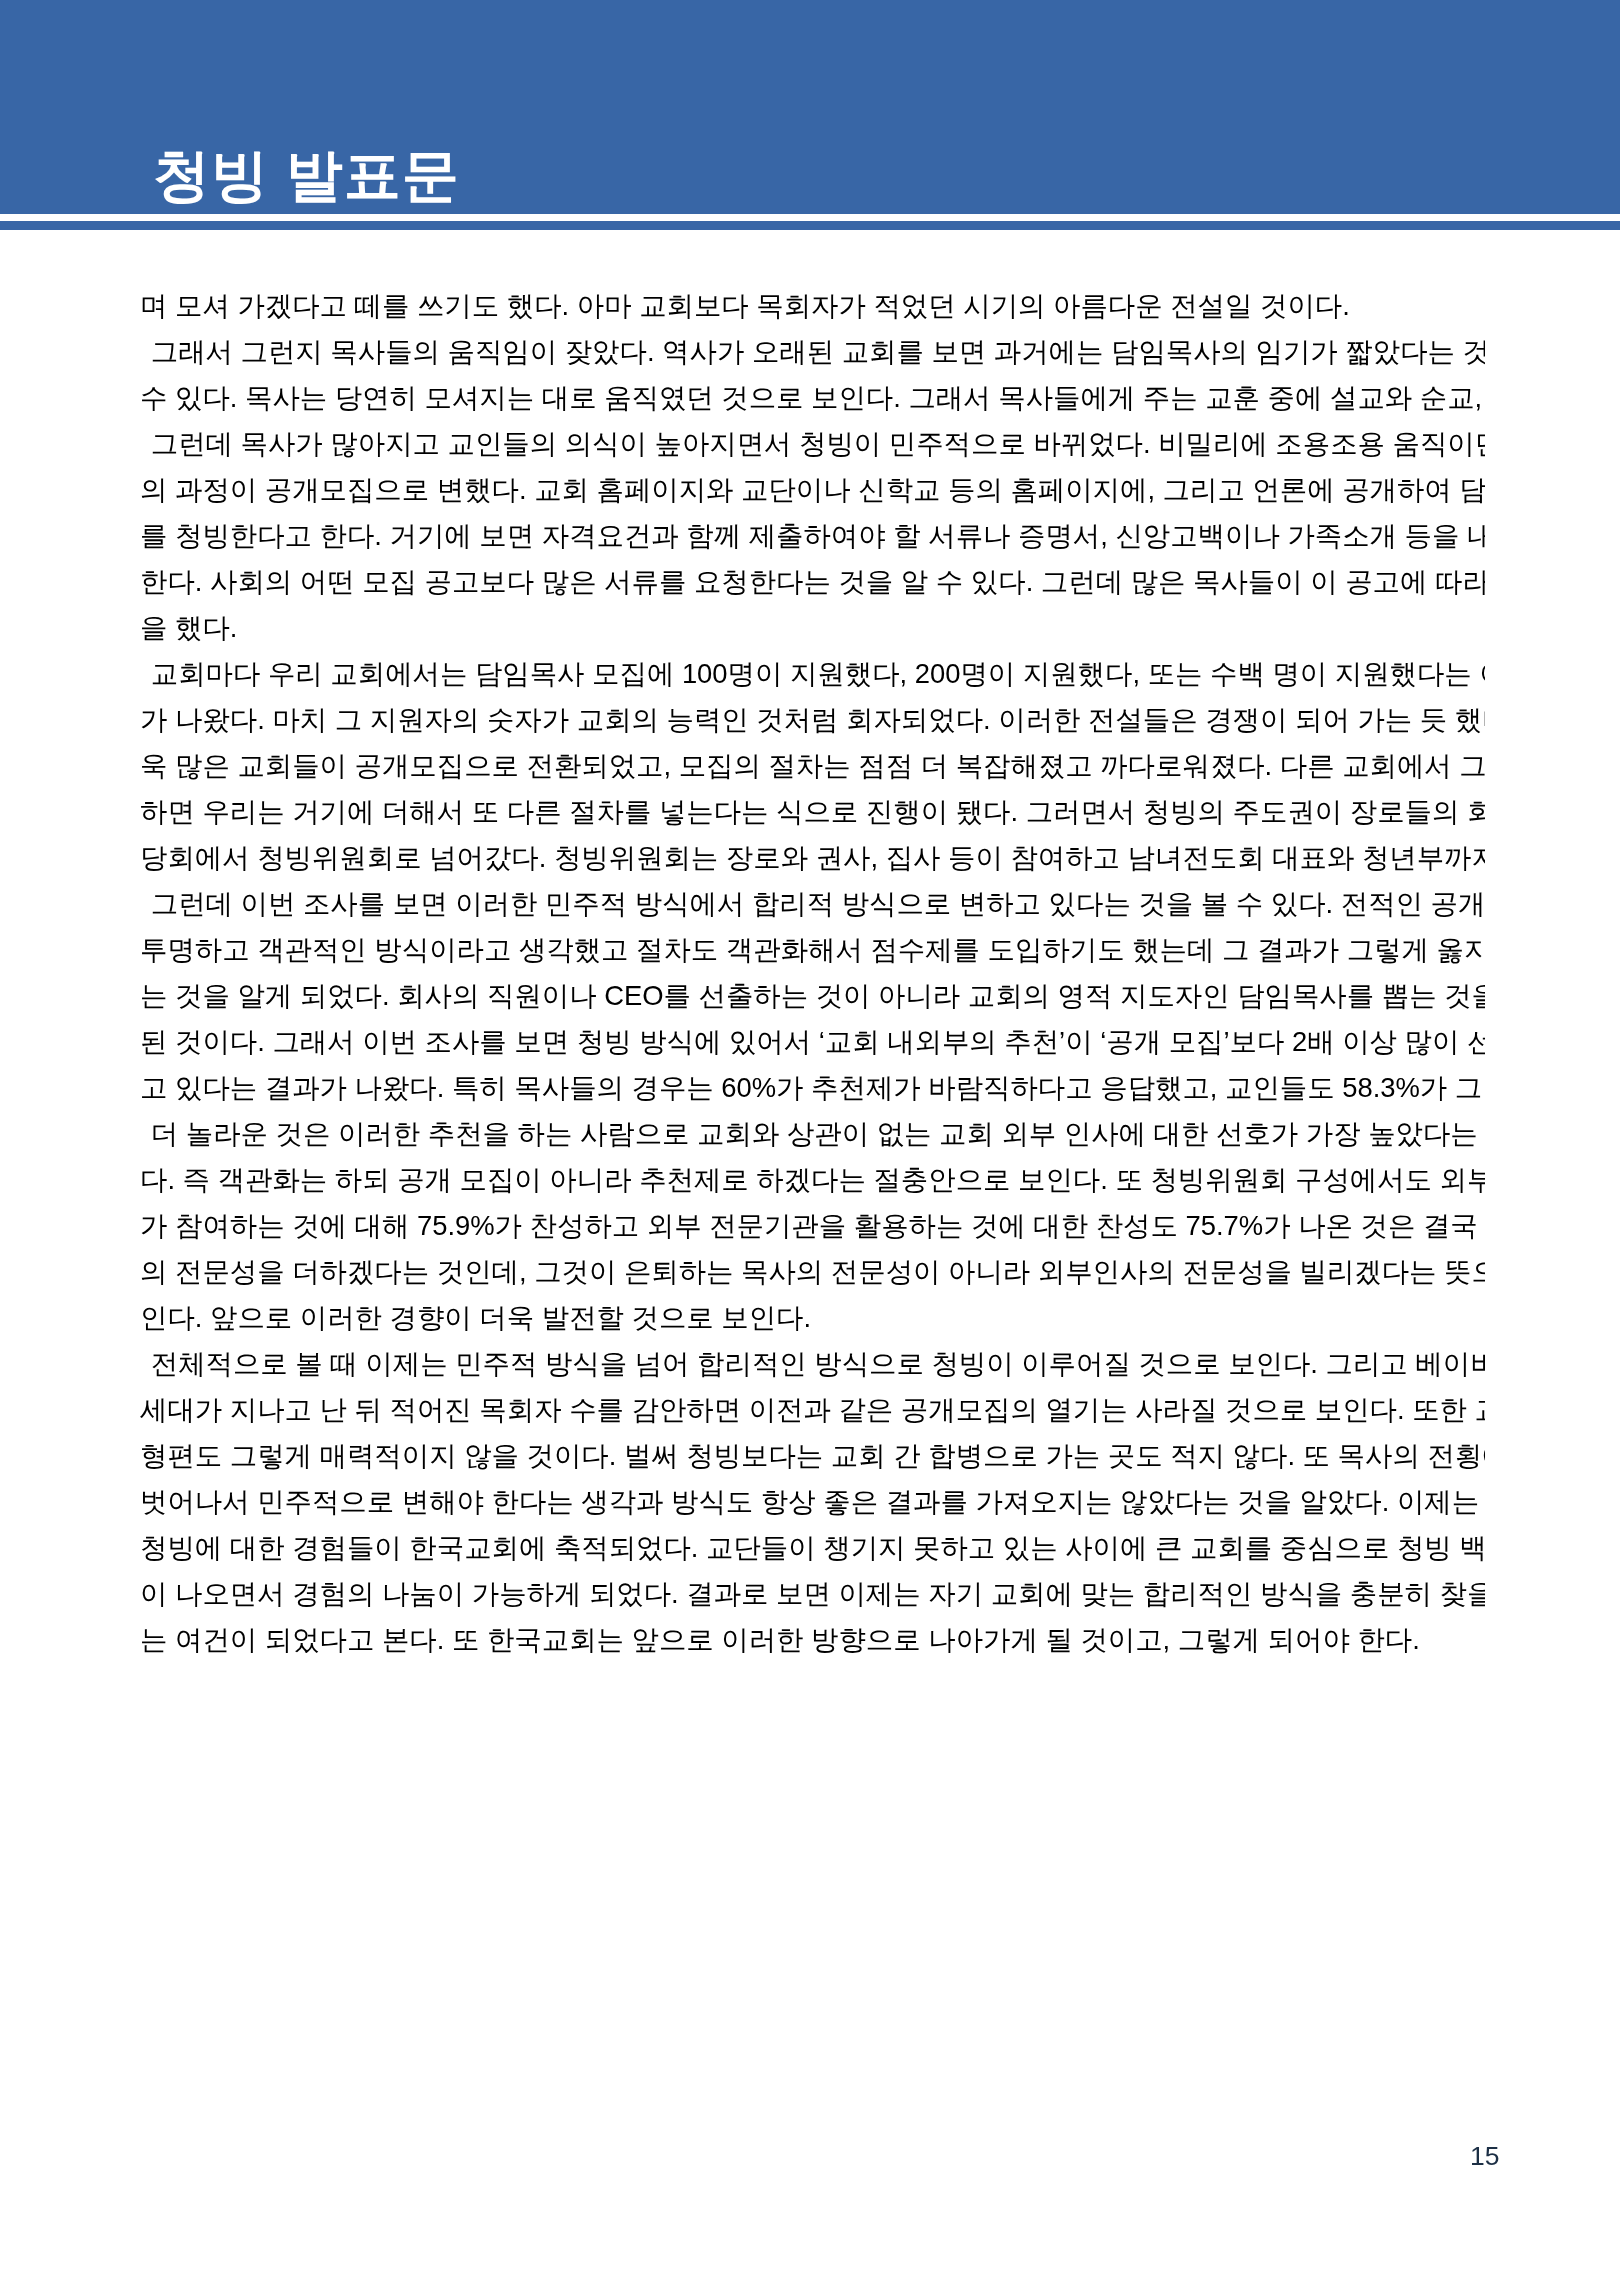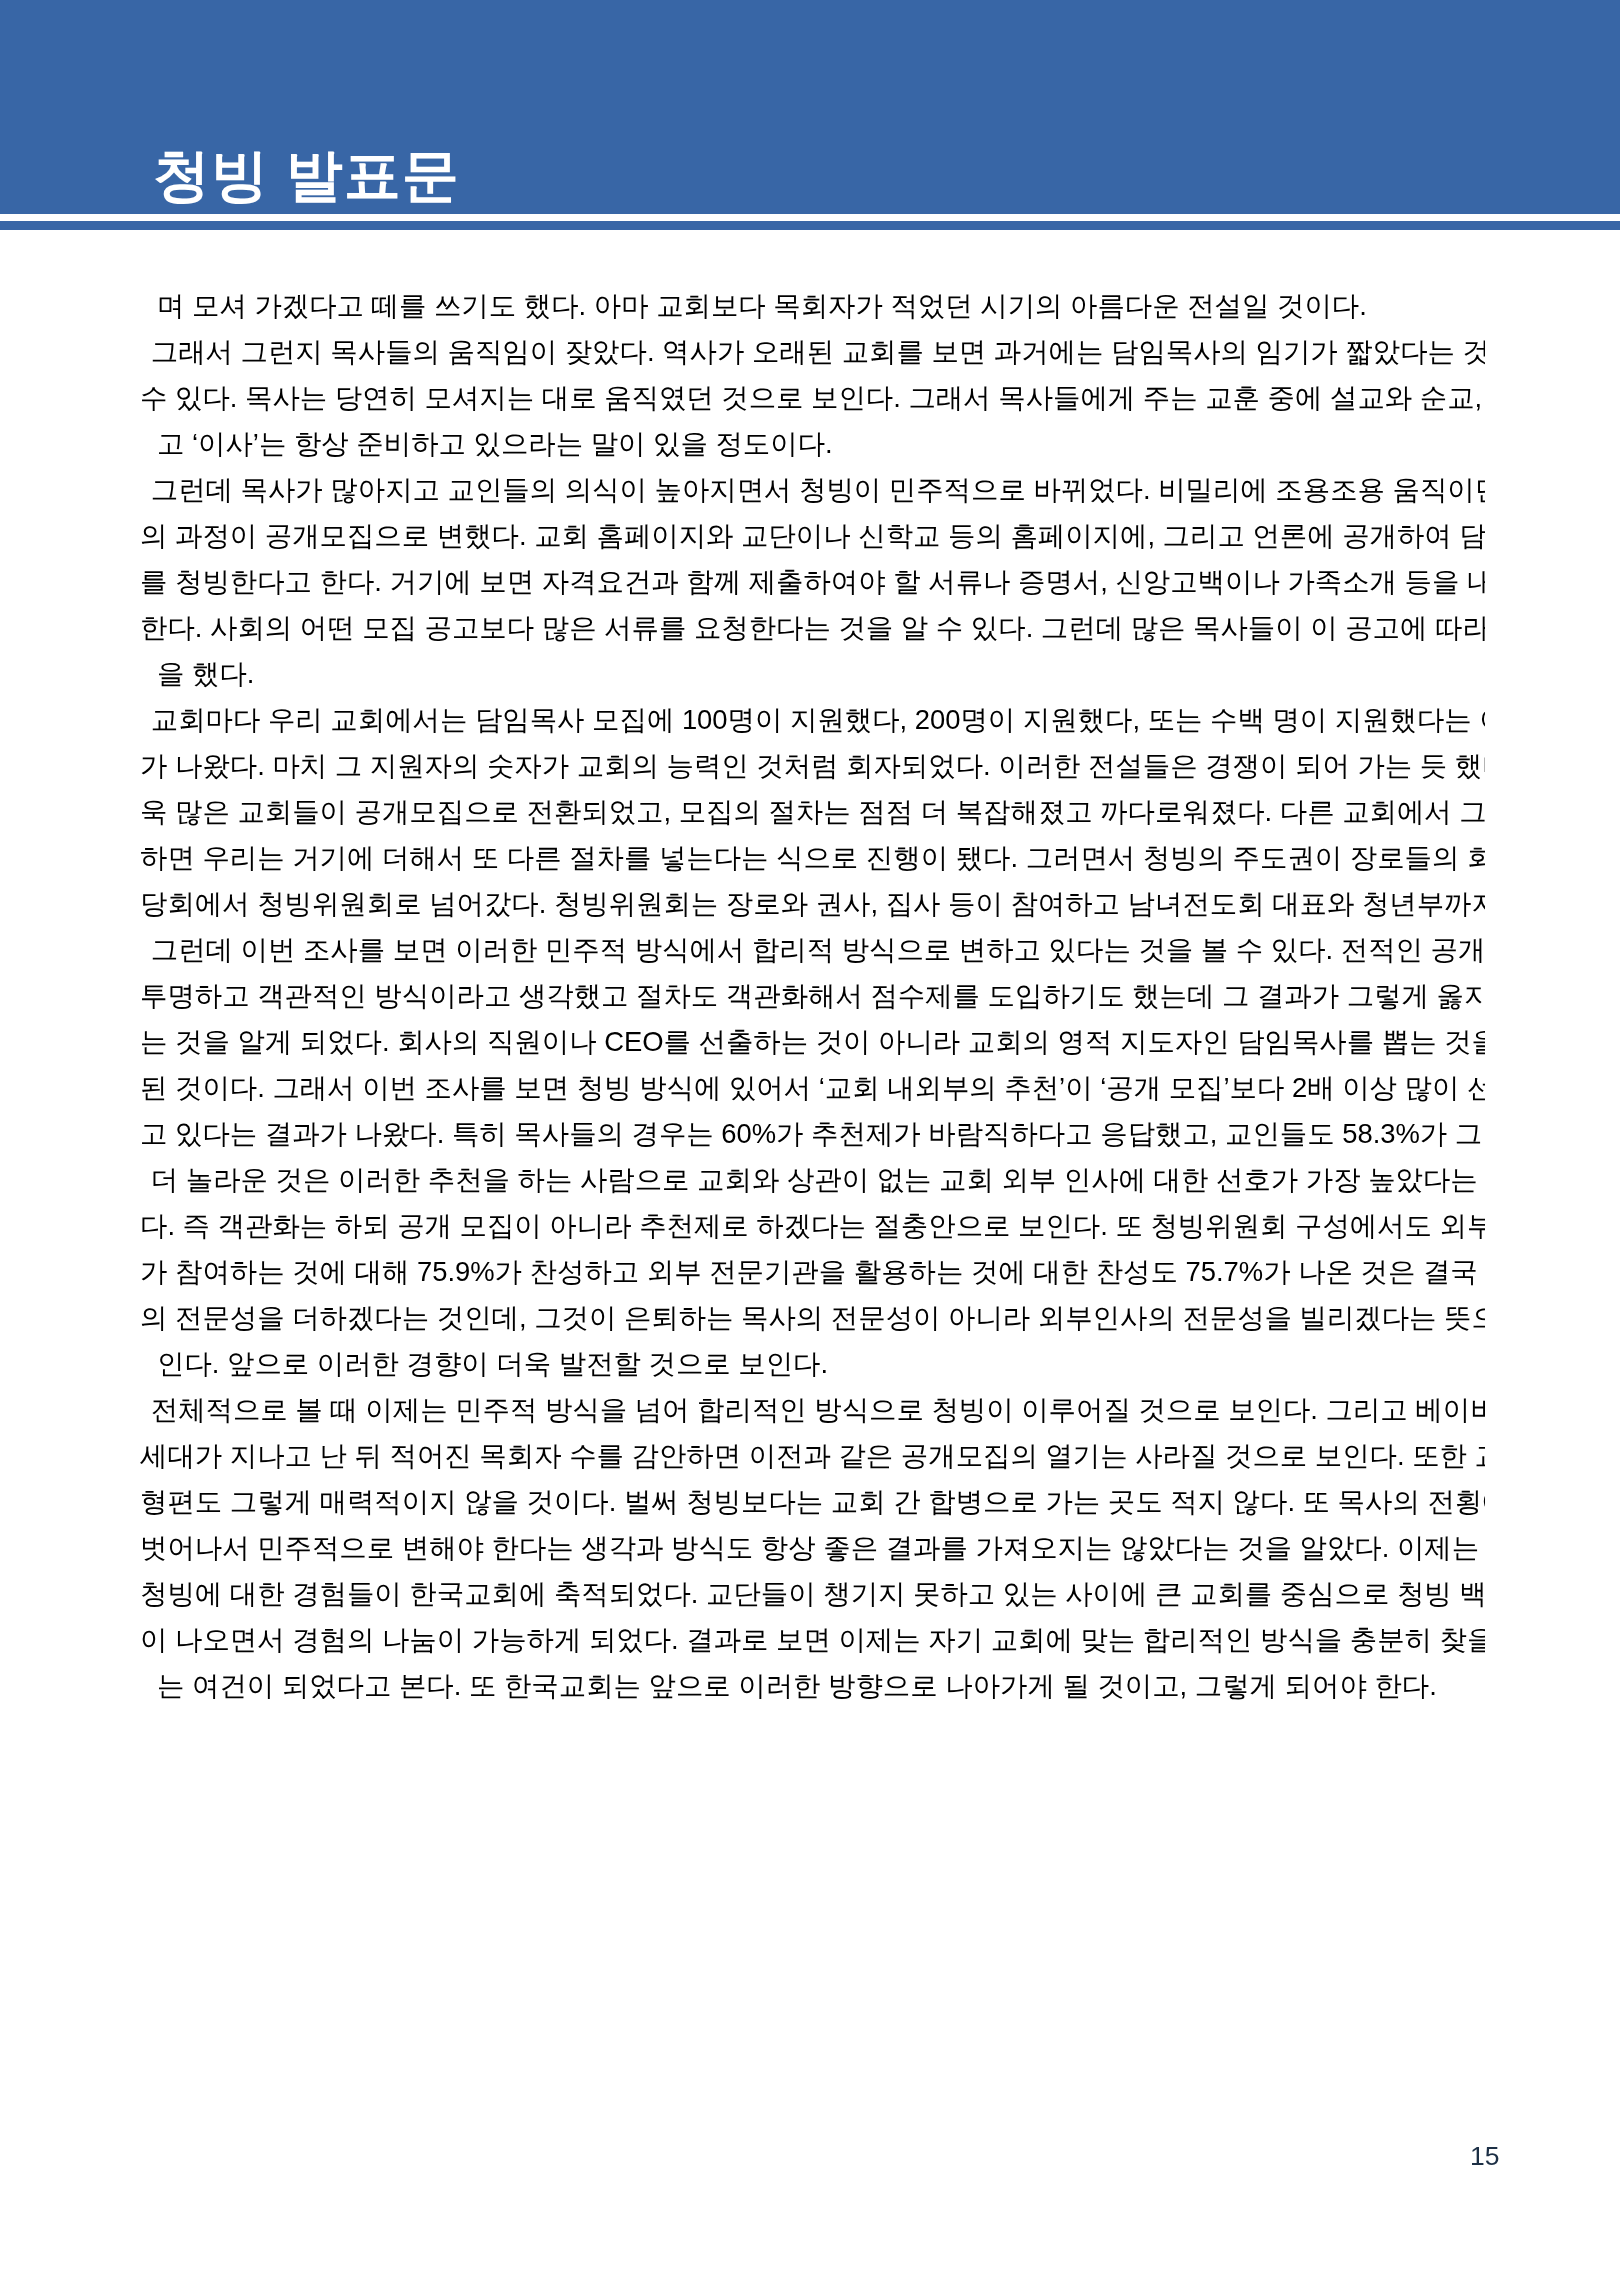--- a/index.html
+++ b/index.html
@@ -55,21 +55,20 @@
     height: 46px;
     overflow: hidden;
     text-align: justify;
     text-align-last: justify;
     word-break: keep-all;
     white-space: nowrap;
   }
   .line.end {
     text-align: center;
     text-align-last: left;
-    margin-left: 17px;
   }
   .line.indent {
     padding-left: 10.8px;
   }
   .page-number {
     position: absolute;
     top: 2141px;
     left: 1438px;
     font-size: 26.5px;
     line-height: 1.2;
@@ -85,21 +84,20 @@
   <header class="page-header">
     <h1 class="page-title">청빙 발표문</h1>
   </header>
 
   <div class="header-divider"></div>
 
   <main class="body-text" id="body-text">
       <div class="line end">며 모셔 가겠다고 떼를 쓰기도 했다. 아마 교회보다 목회자가 적었던 시기의 아름다운 전설일 것이다.</div>
       <div class="line indent">그래서 그런지 목사들의 움직임이 잦았다. 역사가 오래된 교회를 보면 과거에는 담임목사의 임기가 짧았다는 것을 알</div>
       <div class="line">수 있다. 목사는 당연히 모셔지는 대로 움직였던 것으로 보인다. 그래서 목사들에게 주는 교훈 중에 설교와 순교, 그리</div>
-      <div class="line end">고 ‘이사’는 항상 준비하고 있으라는 말이 있을 정도이다.</div>
       <div class="line indent">그런데 목사가 많아지고 교인들의 의식이 높아지면서 청빙이 민주적으로 바뀌었다. 비밀리에 조용조용 움직이던 청빙</div>
       <div class="line">의 과정이 공개모집으로 변했다. 교회 홈페이지와 교단이나 신학교 등의 홈페이지에, 그리고 언론에 공개하여 담임목사</div>
       <div class="line">를 청빙한다고 한다. 거기에 보면 자격요건과 함께 제출하여야 할 서류나 증명서, 신앙고백이나 가족소개 등을 내라고</div>
       <div class="line">한다. 사회의 어떤 모집 공고보다 많은 서류를 요청한다는 것을 알 수 있다. 그런데 많은 목사들이 이 공고에 따라 지원</div>
       <div class="line end">을 했다.</div>
       <div class="line indent">교회마다 우리 교회에서는 담임목사 모집에 100명이 지원했다, 200명이 지원했다, 또는 수백 명이 지원했다는 이야기</div>
       <div class="line">가 나왔다. 마치 그 지원자의 숫자가 교회의 능력인 것처럼 회자되었다. 이러한 전설들은 경쟁이 되어 가는 듯 했다. 더</div>
       <div class="line">욱 많은 교회들이 공개모집으로 전환되었고, 모집의 절차는 점점 더 복잡해졌고 까다로워졌다. 다른 교회에서 그렇게</div>
       <div class="line">하면 우리는 거기에 더해서 또 다른 절차를 넣는다는 식으로 진행이 됐다. 그러면서 청빙의 주도권이 장로들의 회의인</div>
       <div class="line">당회에서 청빙위원회로 넘어갔다. 청빙위원회는 장로와 권사, 집사 등이 참여하고 남녀전도회 대표와 청년부까지 참여</div>

